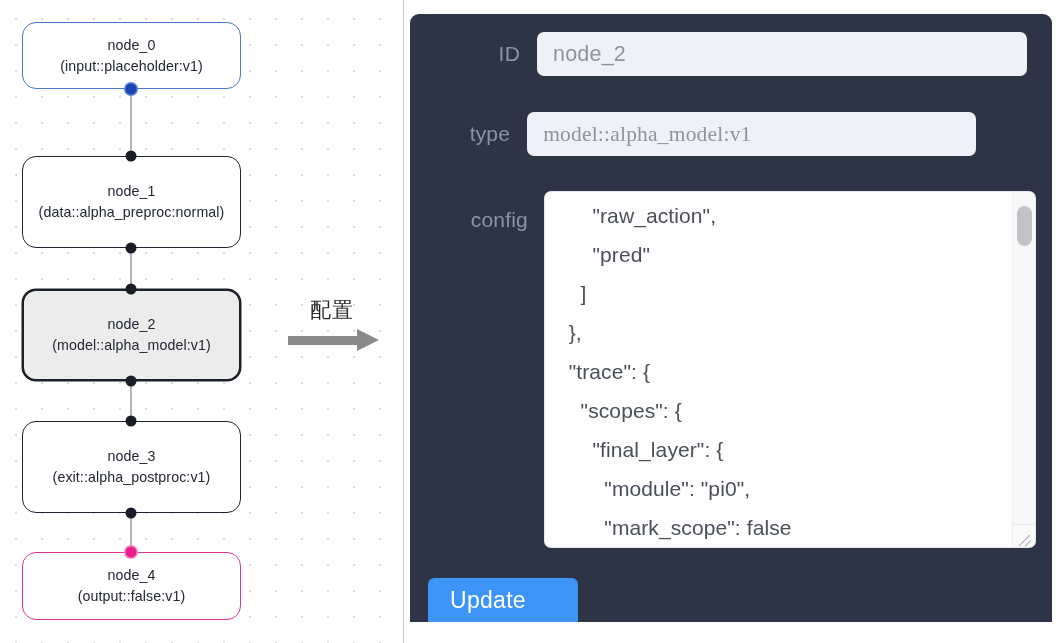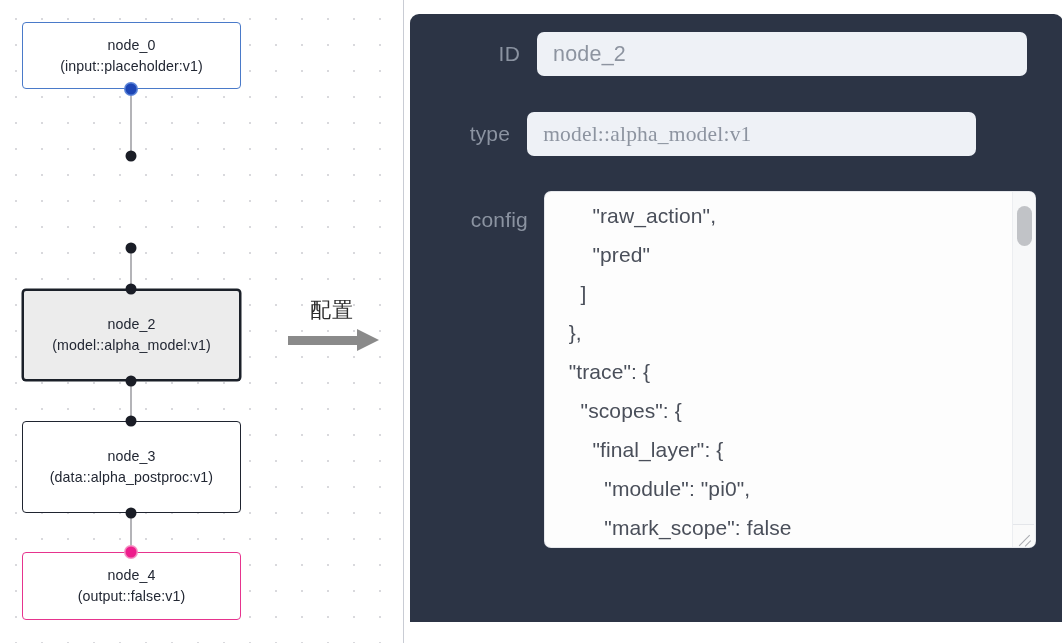--- a/index.html
+++ b/index.html
@@ -43,21 +43,21 @@
     height: 643px;
     background: #c9ccd4;
   }
 
   
   .node {
     position: absolute;
     box-sizing: border-box;
     background: #ffffff;
     border: 1.4px solid #1f2430;
-    border-radius: 4px;
+    border-radius: 14px;
     display: flex;
     align-items: center;
     justify-content: center;
     text-align: center;
     color: #222733;
     font-size: 14.2px;
     line-height: 21px;
     letter-spacing: 0.1px;
     padding: 0 9px;
     white-space: pre-wrap;
@@ -129,21 +129,20 @@
   
   #config-panel {
     position: absolute;
     left: 410px;
     top: 14px;
     width: 642px;
     height: 608px;
     background: #2c3445;
     border-radius: 9px 9px 0 0;
     overflow: hidden;
-    padding-left: 11px;
   }
   .field-row {
     position: absolute;
     display: flex;
     align-items: center;
   }
   .field-label {
     color: #8b93a1;
     font-size: 21px;
     text-align: right;
@@ -272,29 +271,33 @@
     <div class="edge" style="left:130.2px; top:89px;  height:67px;"></div>
     <div class="edge" style="left:130.2px; top:248px; height:41px;"></div>
     <div class="edge" style="left:130.2px; top:381px; height:40px;"></div>
     <div class="edge" style="left:130.2px; top:513px; height:39px;"></div>
 
     <div class="node blue" style="left:22px; top:22px; width:219px; height:67px;">
       <span class="node-label">node_0
 (input::placeholder:v1)</span>
     </div>
 
+    <div class="node" style="left:22px; top:156px; width:219px; height:92px;">
+      <span class="node-label">node_1
+(data::alpha_preproc:normal)</span>
+    </div>
 
     <div class="node selected" style="left:22px; top:289px; width:219px; height:92px;">
       <span class="node-label">node_2
 (model::alpha_model:v1)</span>
     </div>
 
     <div class="node" style="left:22px; top:421px; width:219px; height:92px;">
       <span class="node-label">node_3
-(data::alpha_postproc:v1)</span>
+(exit::alpha_postproc:v1)</span>
     </div>
 
     <div class="node pink" style="left:22px; top:552px; width:219px; height:68px;">
       <span class="node-label">node_4
 (output::false:v1)</span>
     </div>
 
     <div class="handle blue" style="left:131px; top:89px;"></div>
     <div class="handle" style="left:131px; top:156px;"></div>
     <div class="handle" style="left:131px; top:248px;"></div>
@@ -340,15 +343,16 @@
           "mark_scope": false
         },
         "action_model": {</pre>
         <div id="config-scrollbar-track">
           <div id="config-scrollbar-thumb"></div>
         </div>
         <div id="config-resize-handle"></div>
       </div>
     </div>
 
+    <button id="update-button">Update</button>
   </div>
 
 </div>
 
 </body></html>

